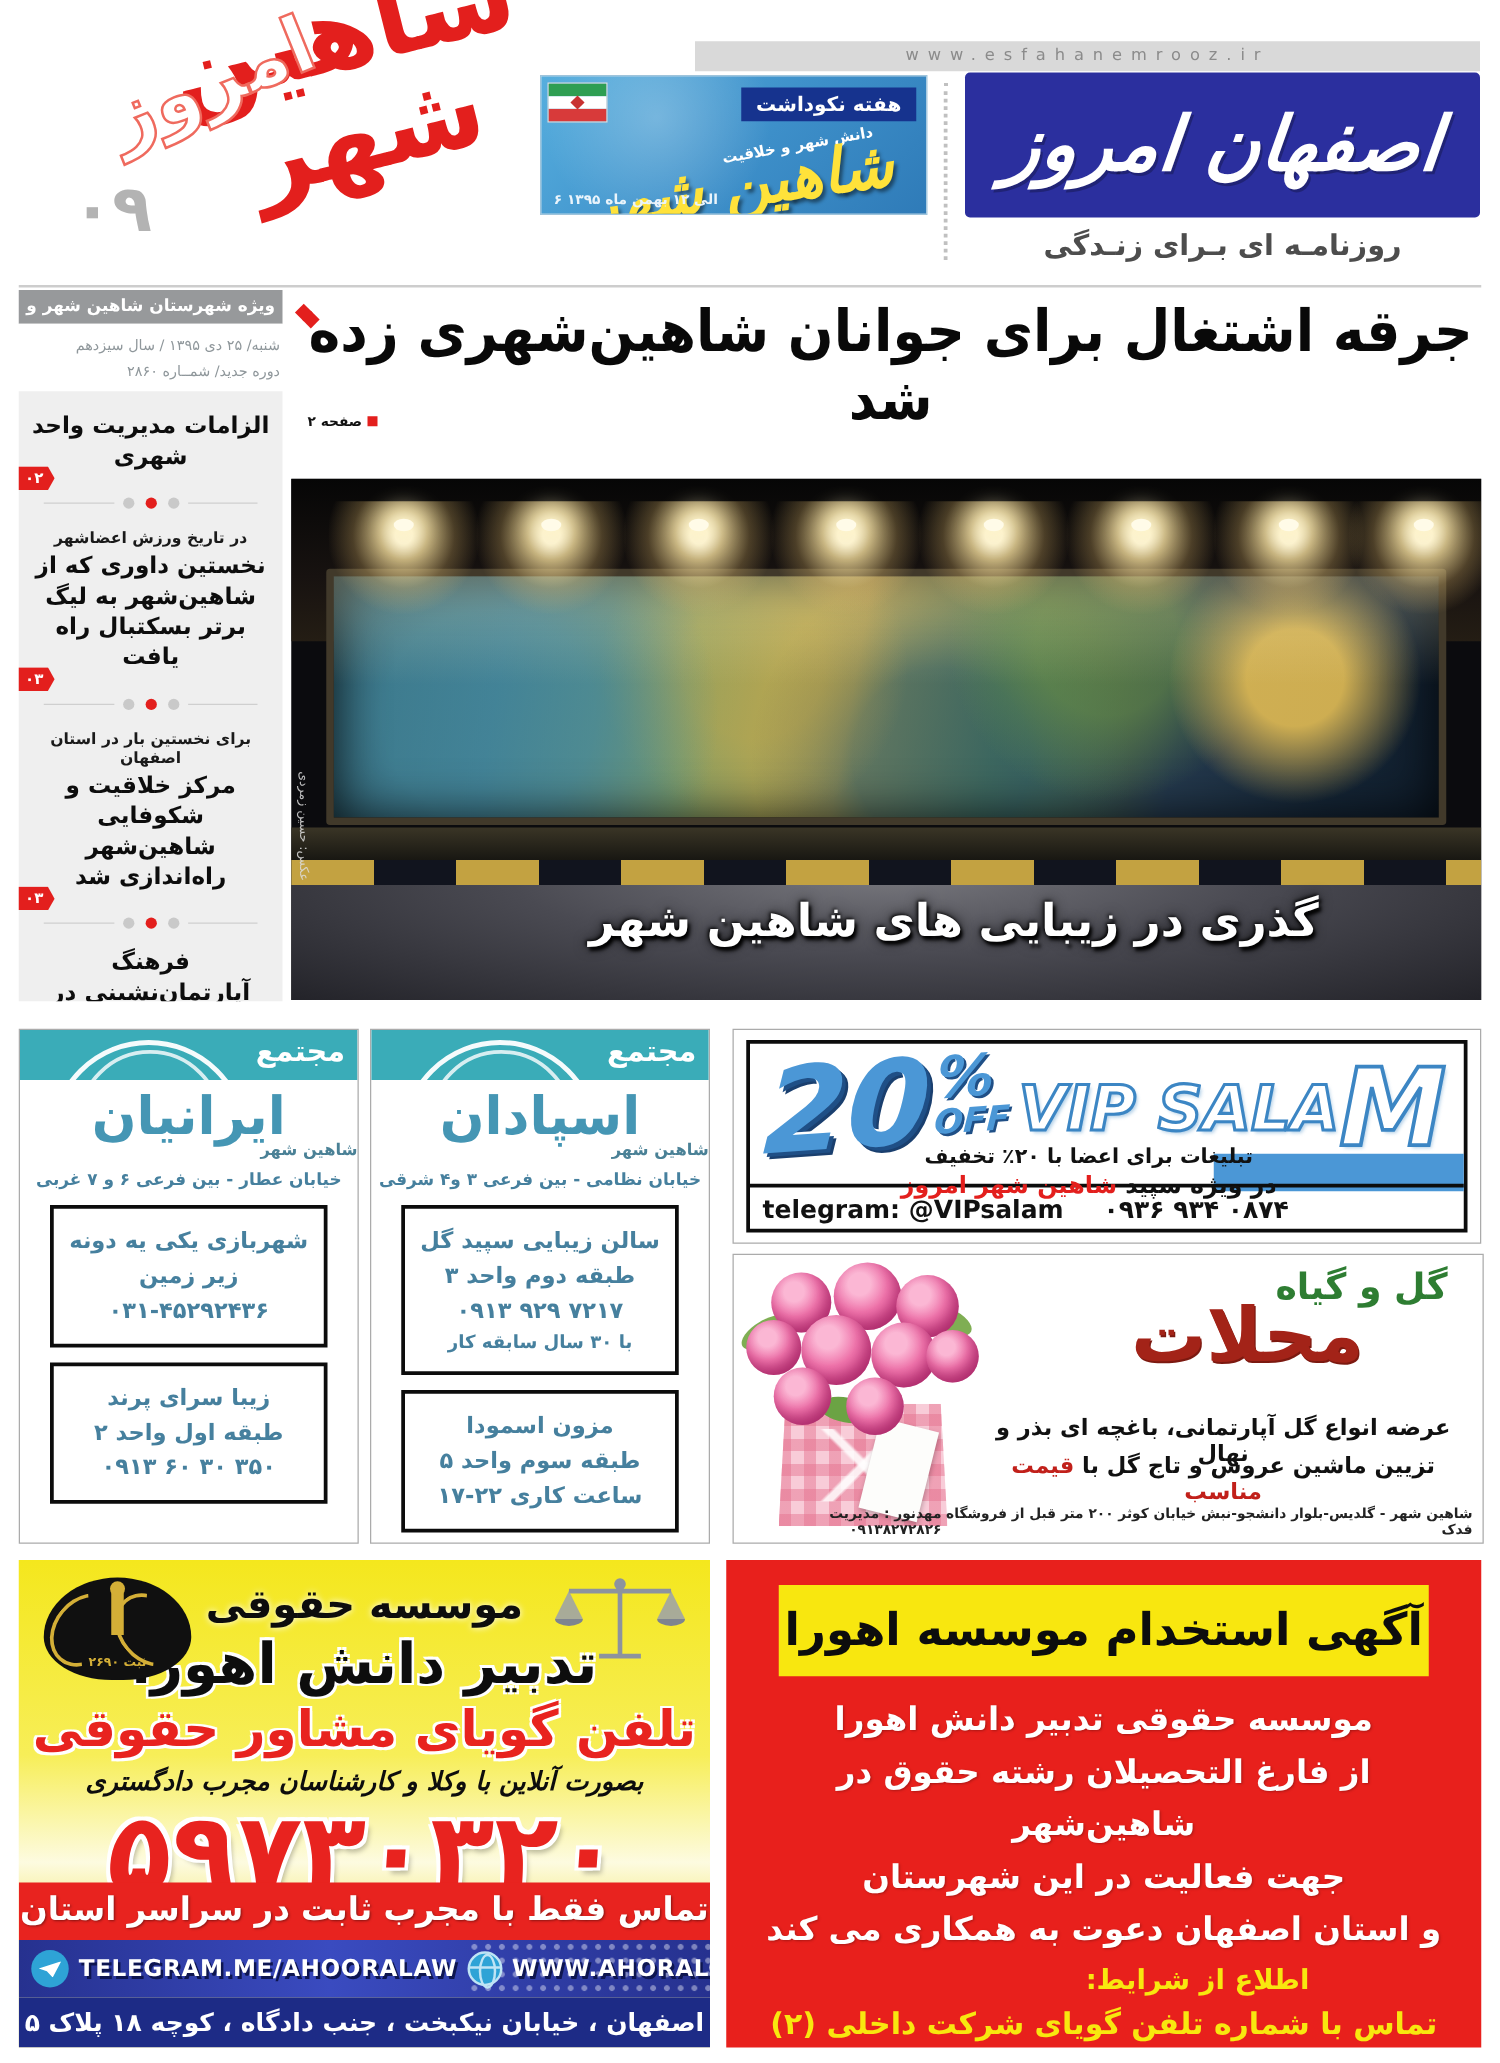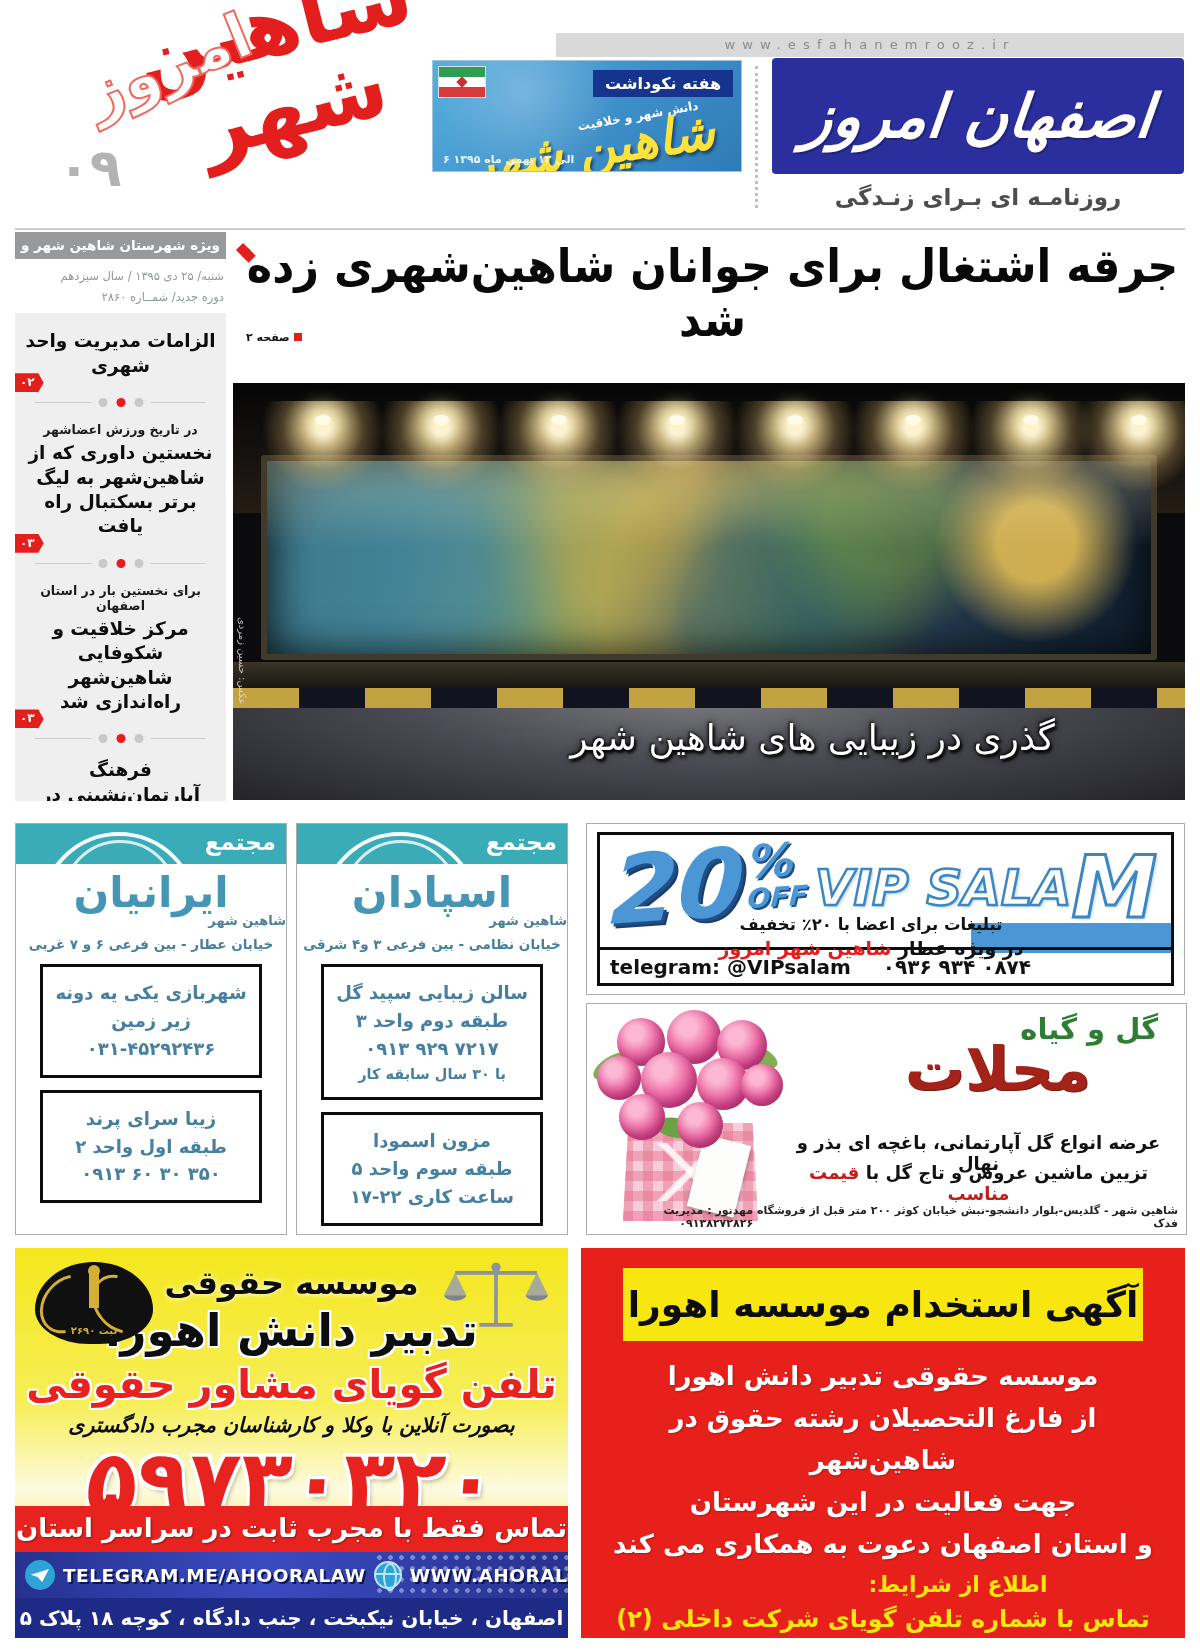--- a/index.html
+++ b/index.html
@@ -86,21 +86,21 @@
     radial-gradient(circle at 38% 38%, rgba(205,170,70,.4) 0 10%, transparent 22%),
     radial-gradient(circle at 55% 75%, rgba(40,90,110,.6) 0 14%, transparent 30%),
     linear-gradient(100deg,#27505f 0%, #3c7286 16%, #7d9c68 33%, #c2a64c 47%, #5c7a49 60%, #24394d 76%, #152637 90%, #0f1c2a 100%);
   box-shadow:0 0 40px rgba(0,0,0,.8) inset; }
 .mural::before { content:''; position:absolute; inset:0; background:linear-gradient(180deg, rgba(255,240,190,.28), transparent 45%); }
 .walk { position:absolute; left:0; right:0; bottom:112px; height:26px; background:linear-gradient(180deg,#3a3526 0%, #181712 100%); }
 .curb { position:absolute; left:0; right:0; bottom:92px; height:20px;
   background:repeating-linear-gradient(90deg,#c3a241 0 66px, #11141e 66px 132px); }
 .road { position:absolute; left:0; right:0; bottom:0; height:92px;
   background:radial-gradient(ellipse at 50% -10%, #78787e 0%, #4a4a52 45%, #232329 100%); }
-.photo-caption { position:absolute; right:130px; bottom:42px; color:#fff; font-weight:normal; font-size:36px;
+.photo-caption { position:absolute; right:130px; bottom:42px; color:#fff; font-weight:bold; font-size:36px;
   direction:rtl; text-shadow:2px 3px 3px #000, -1px -1px 3px #000, 0 0 10px rgba(0,0,0,.8); }
 .photo-credit { position:absolute; left:4px; bottom:95px; writing-mode:vertical-rl; color:#ddd; font-size:10px;
   opacity:.85; direction:rtl; }
 
 
 .adbox { position:absolute; background:#fff; border:1px solid #ababab; overflow:hidden; }
 .ad-iranian { left:15px; top:823px; width:272px; height:412px; }
 .ad-espadan { left:296px; top:823px; width:272px; height:412px; }
 .mj-head { position:relative; height:40px; background:#3aacb8; overflow:hidden; }
 .mj-head::before { content:''; position:absolute; left:24px; top:8px; width:150px; height:150px; border-radius:50%;
@@ -373,21 +373,21 @@
         <span class="big">20</span>
         <span class="col">
           <span class="pct">%</span>
           <span class="off">OFF</span>
         </span>
       </div>
       <div class="vbrand"><span>VIP SALA</span><span class="bigM">M</span></div>
       <div class="vbluebar"></div>
       <div class="vfa">
         <div class="l1">تبلیغات برای اعضا با ۲۰٪ تخفیف</div>
-        <div class="l2"><span>در ویژه عطار </span><b>شاهین شهر امروز</b></div>
+        <div class="l2"><span>در ویژه سپید </span><b>شاهین شهر امروز</b></div>
       </div>
       <div class="vbottom">
         <span class="vtel">telegram: @VIPsalam</span>
         <span class="vphone ltrnum">۰۹۳۶ ۹۳۴ ۰۸۷۴</span>
       </div>
     </div>
   </div>
 
   <div class="adbox ad-flower">
     <div class="fl-img">

